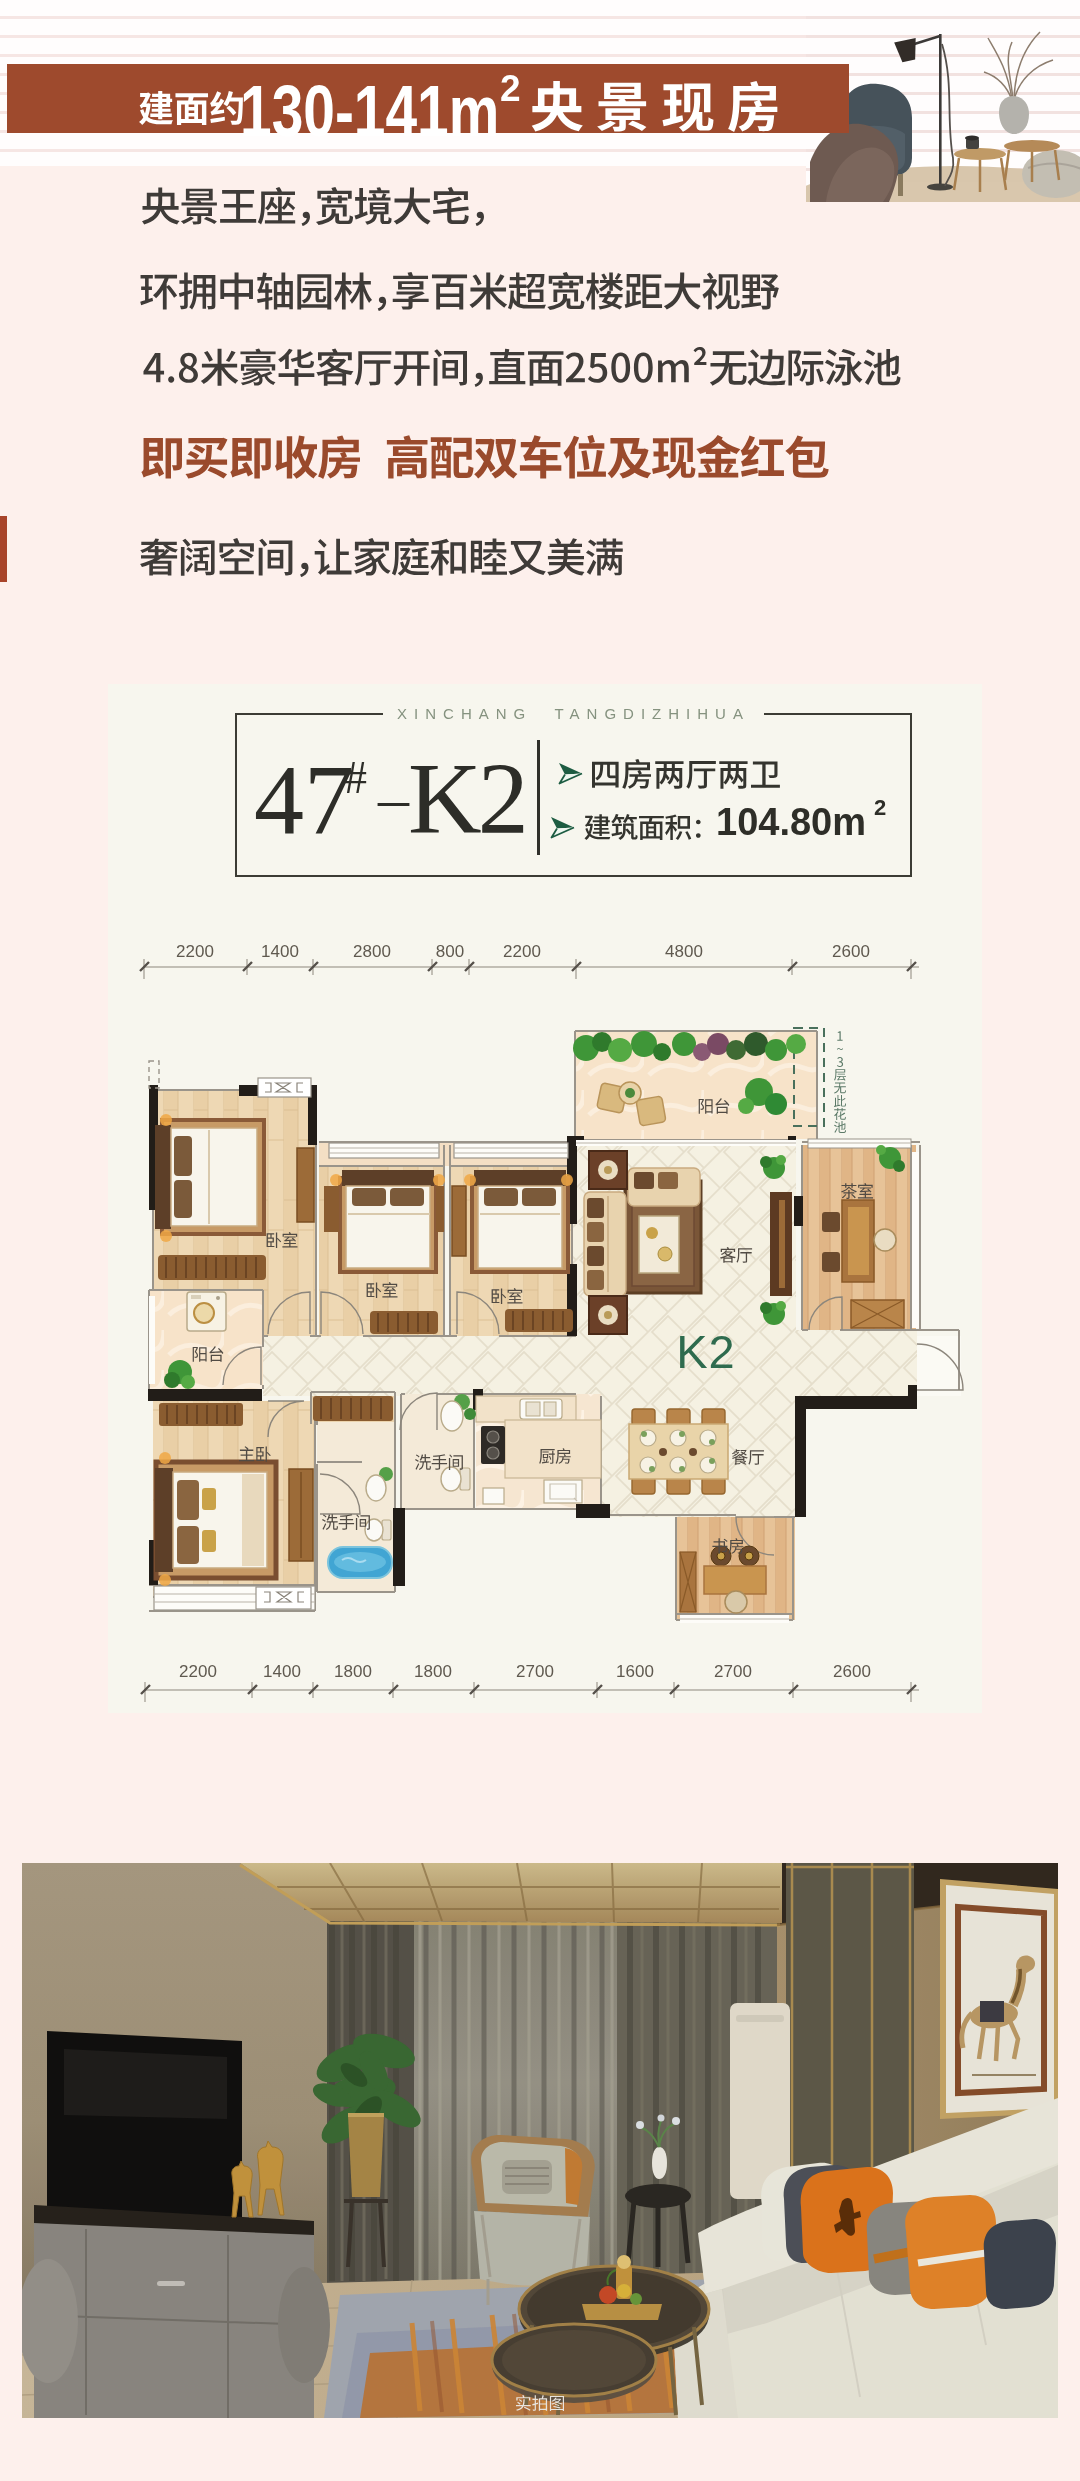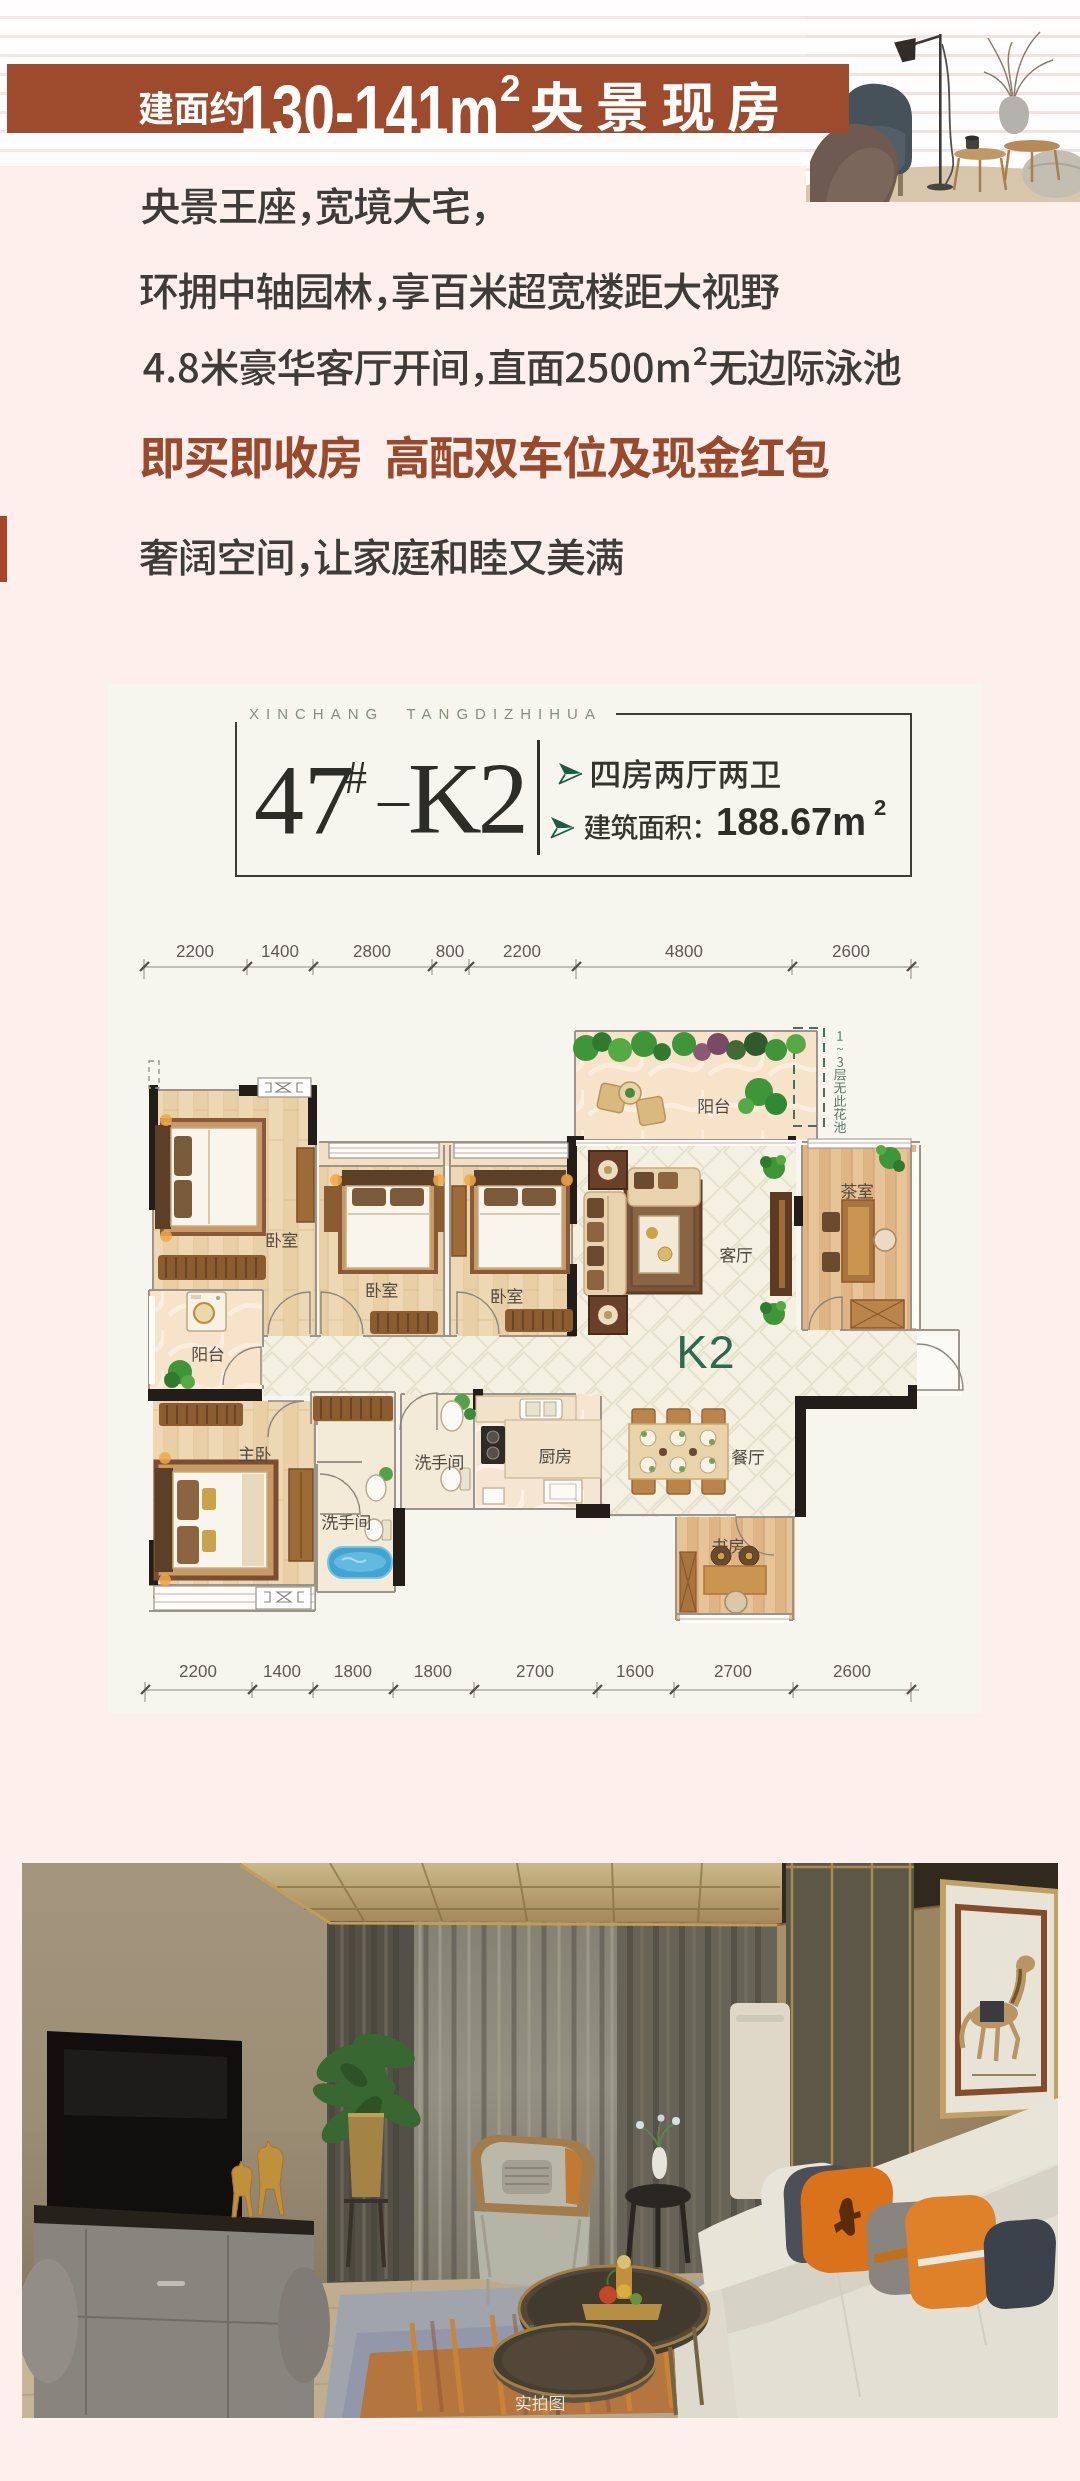--- a/index.html
+++ b/index.html
@@ -92,21 +92,21 @@
     </svg></div>
 
 <div class="abs" style="left:140px;top:538px;width:485px;height:41px;"><svg width="485" height="41" viewBox="1.1 -34.2 484.8 41.0">
       <path d="M10.3 -11.5V-11.4C7.3 -10.2 4.2 -9.1 1.1 -8.2C1.7 -7.5 2.6 -5.9 3.0 -5.1C5.5 -5.9 7.9 -6.8 10.3 -7.8V3.4H13.9V2.2H28.8V3.4H32.4V-11.5H17.9C19.2 -12.2 20.5 -13.0 21.7 -13.8H38.1V-17.0H26.0C27.6 -18.4 29.2 -19.9 30.5 -21.5L27.4 -23.1C26.8 -22.3 26.0 -21.5 25.3 -20.8V-23.0H19.5V-26.1H15.8V-23.0H11.2C13.2 -24.3 14.8 -25.8 16.2 -27.3H24.0C27.0 -23.7 31.6 -20.9 36.7 -19.6C37.2 -20.6 38.2 -21.9 39.0 -22.6C34.9 -23.4 31.0 -25.1 28.3 -27.3H37.8V-30.5H18.6C19.2 -31.4 19.6 -32.2 20.0 -33.2L16.4 -33.8C15.9 -32.7 15.3 -31.6 14.4 -30.5H2.3V-27.3H11.4C8.9 -25.2 5.6 -23.4 1.2 -22.0C1.9 -21.4 2.9 -20.1 3.2 -19.2C5.4 -19.9 7.3 -20.8 9.0 -21.7V-20.0H15.8V-17.0H2.0V-13.8H15.4C13.8 -13.0 12.2 -12.2 10.4 -11.5ZM19.5 -17.0V-20.0H24.4C23.2 -18.9 22.0 -17.9 20.6 -17.0ZM13.9 -3.4H28.8V-0.7H13.9ZM13.9 -6.0V-8.5H28.8V-6.0Z M41.9 -25.1V3.5H45.5V-25.1ZM43.4 -31.7C45.3 -29.9 47.5 -27.2 48.4 -25.5L51.5 -27.5C50.4 -29.2 48.2 -31.7 46.3 -33.5ZM47.3 -23.0C49.0 -22.0 51.0 -20.4 52.0 -19.4L54.0 -21.6C53.0 -22.6 51.0 -24.0 49.3 -24.9ZM46.4 -15.3C48.0 -14.4 50.2 -12.9 51.2 -11.9L53.2 -14.2C52.2 -15.2 50.0 -16.5 48.4 -17.3ZM46.7 -2.2 48.9 0.2C50.6 -2.2 52.5 -5.1 54.0 -7.6L52.2 -9.8C50.4 -7.0 48.2 -4.0 46.7 -2.2ZM53.2 -31.6V-28.1H72.0V-1.2C72.0 -0.5 71.8 -0.3 71.1 -0.3C70.4 -0.3 68.2 -0.3 66.0 -0.4C66.4 0.6 66.9 2.2 67.0 3.1C70.3 3.1 72.5 3.0 73.8 2.5C75.2 1.9 75.6 0.9 75.6 -1.2V-31.6ZM68.1 -25.4C64.8 -24.5 59.2 -23.9 54.7 -23.6C55.0 -22.8 55.4 -21.7 55.5 -21.0C57.1 -21.0 58.9 -21.1 60.6 -21.3V-17.8H53.9V-14.9H60.6V-11.1H55.4V-0.2H58.4V-1.6H69.0V-11.1H64.0V-14.9H70.3V-17.8H64.0V-21.7C66.1 -22.0 68.1 -22.3 69.7 -22.8ZM58.4 -8.6H66.0V-4.1H58.4Z M99.8 -21.0C103.8 -18.9 109.4 -15.8 112.1 -14.0L114.6 -17.0C111.7 -18.8 106.0 -21.7 102.1 -23.5ZM92.8 -23.6C89.6 -21.0 85.3 -18.4 80.7 -16.9L82.9 -13.5C87.4 -15.5 92.1 -18.4 95.5 -21.2ZM80.6 -1.4V2.0H114.8V-1.4H99.5V-10.6H110.4V-14.0H85.0V-10.6H95.5V-1.4ZM94.2 -33.0C94.7 -31.8 95.4 -30.3 95.9 -29.0H80.4V-19.7H84.1V-25.6H111.0V-20.6H114.9V-29.0H100.5C99.9 -30.5 99.0 -32.6 98.2 -34.1Z M119.7 -24.5V3.4H123.6V-24.5ZM120.3 -31.6C122.1 -29.7 124.2 -27.1 125.0 -25.4L128.2 -27.5C127.3 -29.2 125.1 -31.6 123.2 -33.4ZM132.0 -11.6H140.8V-6.8H132.0ZM132.0 -19.3H140.8V-14.7H132.0ZM128.6 -22.4V-3.8H144.3V-22.4ZM130.2 -31.6V-28.1H149.4V-1.0C149.4 -0.4 149.3 -0.3 148.8 -0.2C148.3 -0.2 146.7 -0.2 145.2 -0.3C145.7 0.6 146.2 2.2 146.4 3.2C148.8 3.2 150.6 3.1 151.8 2.5C153.0 1.9 153.4 1.0 153.4 -1.0V-31.6Z M162.1 4.8C166.7 3.4 169.5 -0.1 169.5 -4.5C169.5 -7.6 168.2 -9.5 165.6 -9.5C163.8 -9.5 162.2 -8.4 162.2 -6.3C162.2 -4.3 163.8 -3.2 165.6 -3.2L166.2 -3.2C166.0 -0.8 164.2 1.1 161.1 2.2Z M179.0 -30.8C181.0 -28.8 183.8 -26.1 185.1 -24.5L187.6 -27.3C186.1 -28.8 183.3 -31.4 181.3 -33.2ZM197.2 -33.4V-1.6H187.7V2.2H212.5V-1.6H201.0V-17.2H209.8V-20.8H201.0V-33.4ZM175.7 -21.3V-17.6H181.7V-4.8C181.7 -2.4 179.9 -0.5 179.0 0.4C179.6 0.8 180.9 2.0 181.4 2.6C182.0 1.7 183.2 0.7 190.8 -5.3C190.4 -6.0 189.9 -7.5 189.7 -8.5L185.3 -5.2V-21.3Z M229.5 -33.0C229.9 -32.2 230.4 -31.2 230.7 -30.4H215.9V-21.7H219.6V-26.9H246.1V-21.7H249.9V-30.4H235.3C234.8 -31.6 234.1 -33.0 233.4 -34.1ZM244.2 -19.4C242.0 -17.4 238.8 -14.9 235.9 -12.9C235.0 -14.9 233.7 -16.8 232.0 -18.5C232.9 -19.2 233.8 -19.8 234.6 -20.5H244.2V-23.8H221.3V-20.5H229.5C225.8 -18.2 220.6 -16.4 215.8 -15.3C216.4 -14.6 217.4 -13.1 217.8 -12.3C221.6 -13.4 225.6 -14.9 229.2 -16.8C229.8 -16.2 230.3 -15.6 230.8 -14.9C227.2 -12.5 220.6 -9.8 215.6 -8.6C216.3 -7.8 217.1 -6.5 217.5 -5.6C222.2 -7.1 228.2 -9.8 232.2 -12.4C232.6 -11.7 232.9 -11.0 233.1 -10.2C229.1 -6.7 221.3 -3.1 215.0 -1.6C215.7 -0.8 216.5 0.6 216.9 1.5C222.5 -0.2 229.1 -3.3 233.7 -6.7C233.9 -4.0 233.3 -1.8 232.3 -1.0C231.7 -0.2 230.9 -0.1 229.9 -0.1C229.0 -0.1 227.7 -0.2 226.3 -0.3C226.9 0.7 227.3 2.2 227.3 3.2C228.5 3.3 229.8 3.3 230.6 3.3C232.6 3.3 233.8 3.0 235.1 1.7C237.2 0.0 238.2 -4.8 236.9 -9.8L238.6 -10.8C240.6 -5.2 244.2 -0.7 249.2 1.6C249.7 0.7 250.8 -0.7 251.6 -1.4C246.8 -3.4 243.2 -7.7 241.5 -12.7C243.5 -14.1 245.5 -15.6 247.2 -16.9Z M262.6 -11.6C262.6 -12.0 263.2 -12.4 263.8 -12.8H267.9C267.4 -10.4 266.6 -8.2 265.6 -6.4C265.0 -7.6 264.4 -9.0 263.9 -10.7L261.1 -9.8C261.8 -7.2 262.7 -5.1 263.8 -3.4C262.4 -1.6 260.7 -0.1 258.8 1.0C259.5 1.5 260.7 2.7 261.2 3.5C263.0 2.4 264.6 1.0 266.0 -0.8C269.2 2.0 273.4 2.8 279.0 2.8H289.2C289.4 1.8 289.9 0.2 290.4 -0.6C288.3 -0.6 280.8 -0.6 279.1 -0.6C274.4 -0.6 270.6 -1.2 267.9 -3.6C269.6 -6.7 270.9 -10.5 271.7 -15.2L269.6 -15.8L269.0 -15.7H266.8C268.4 -17.8 270.0 -20.4 271.5 -23.1L269.3 -24.6L268.3 -24.2H261.3V-21.1H266.7C265.4 -18.8 264.1 -16.9 263.6 -16.3C262.8 -15.3 261.9 -14.5 261.2 -14.4C261.7 -13.7 262.3 -12.3 262.6 -11.6ZM286.4 -25.2C283.0 -24.0 277.3 -23.1 272.5 -22.5C272.9 -21.8 273.3 -20.6 273.4 -19.8C275.2 -19.9 277.1 -20.1 279.0 -20.4V-16.0H273.5V-12.8H279.0V-7.3H272.0V-4.1H289.4V-7.3H282.5V-12.8H288.5V-16.0H282.5V-21.0C284.6 -21.4 286.6 -21.8 288.2 -22.4ZM270.8 -33.3C271.3 -32.4 271.8 -31.2 272.2 -30.2H256.0V-18.5C256.0 -12.7 255.8 -4.5 252.9 1.3C253.8 1.7 255.4 2.8 256.1 3.4C259.2 -2.8 259.6 -12.2 259.6 -18.5V-26.8H289.7V-30.2H276.2C275.7 -31.5 275.0 -33.0 274.2 -34.2Z M311.4 -30.0V1.5H315.1V-1.8H322.9V1.2H326.8V-30.0ZM315.1 -5.4V-26.4H322.9V-5.4ZM307.6 -33.4C304.0 -32.0 297.8 -30.7 292.6 -30.0C293.0 -29.2 293.5 -27.9 293.6 -27.0C295.6 -27.3 297.7 -27.6 299.8 -27.9V-21.9H292.3V-18.4H298.9C297.2 -13.6 294.3 -8.5 291.4 -5.5C292.0 -4.6 293.0 -3.0 293.4 -2.0C295.8 -4.6 298.0 -8.6 299.8 -13.0V3.3H303.6V-13.2C305.2 -11.0 307.0 -8.4 307.9 -7.0L310.1 -10.1C309.2 -11.3 305.2 -15.9 303.6 -17.5V-18.4H310.1V-21.9H303.6V-28.6C306.0 -29.2 308.2 -29.8 310.0 -30.4Z M357.2 -17.2C359.9 -15.6 363.4 -13.2 365.2 -11.7L367.4 -14.1C365.6 -15.6 362.1 -17.8 359.4 -19.3ZM351.0 -19.2C349.0 -17.4 346.0 -15.4 343.3 -14.0C344.0 -13.4 345.2 -12.0 345.8 -11.4C348.4 -13.0 351.8 -15.7 354.1 -17.9ZM353.6 -33.8V-30.2H345.8V-26.9H353.6V-23.0H344.3V-19.7H367.3V-23.0H357.4V-26.9H365.6V-30.2H357.4V-33.8ZM353.6 -13.9V-9.2H345.5V-6.0H353.6V-0.8H342.7V2.5H368.0V-0.8H357.4V-6.0H366.0V-9.2H357.4V-13.9ZM339.6 -20.0V-15.0H335.4V-20.0ZM339.6 -23.2H335.4V-28.1H339.6ZM339.6 -11.7V-6.6H335.4V-11.7ZM331.9 -31.4V0.2H335.4V-3.2H343.0V-31.4Z M371.9 -31.2V-27.4H375.4L374.8 -27.3C377.2 -19.7 380.5 -13.3 385.2 -8.3C380.6 -4.8 375.3 -2.3 369.4 -0.6C370.2 0.2 371.4 1.9 371.8 2.9C377.8 1.1 383.2 -1.7 388.0 -5.6C392.4 -1.7 397.7 1.2 404.4 2.9C404.9 1.9 406.0 0.2 406.9 -0.6C400.5 -2.1 395.3 -4.7 391.0 -8.3C396.4 -13.7 400.5 -20.8 402.7 -30.2L400.1 -31.4L399.5 -31.2ZM378.7 -27.4H398.0C395.9 -20.5 392.5 -15.1 388.2 -10.9C383.8 -15.4 380.8 -21.0 378.7 -27.4Z M434.0 -34.0C433.3 -32.4 431.9 -30.1 430.8 -28.5H421.0L422.3 -29.0C421.7 -30.5 420.4 -32.5 419.0 -34.0L415.7 -32.6C416.7 -31.4 417.7 -29.8 418.4 -28.5H410.6V-25.1H424.8V-22.4H412.6V-19.2H424.8V-16.3H408.9V-13.0H424.3C424.2 -12.0 424.0 -11.2 423.9 -10.3H410.0V-6.9H422.6C420.8 -3.5 416.9 -1.3 408.2 -0.1C409.0 0.7 409.8 2.3 410.2 3.3C420.3 1.6 424.7 -1.5 426.7 -6.4C429.9 -0.8 435.1 2.1 443.2 3.3C443.7 2.2 444.7 0.6 445.5 -0.2C438.4 -0.9 433.4 -3.0 430.5 -6.9H444.3V-10.3H427.9C428.0 -11.2 428.2 -12.1 428.3 -13.0H445.0V-16.3H428.7V-19.2H441.3V-22.4H428.7V-25.1H443.0V-28.5H435.0C436.0 -29.8 437.1 -31.4 438.0 -32.9Z M449.0 -30.3C451.1 -29.0 453.8 -27.1 455.0 -25.7L457.5 -28.6C456.2 -29.8 453.4 -31.6 451.4 -32.8ZM447.0 -19.4C449.2 -18.2 451.9 -16.4 453.2 -15.1L455.6 -18.0C454.2 -19.2 451.4 -20.9 449.2 -22.0ZM447.8 0.1 451.2 2.5C453.2 -1.2 455.5 -5.9 457.2 -10.0L454.3 -12.4C452.3 -7.9 449.7 -2.9 447.8 0.1ZM457.3 -23.6V-20.4H465.8L465.7 -17.3H458.2V3.2H461.8V-4.0C462.5 -3.6 463.8 -2.6 464.2 -2.0C465.7 -3.6 466.8 -5.6 467.4 -7.8C468.2 -6.9 468.8 -6.1 469.2 -5.4L471.2 -7.6C470.6 -8.5 469.4 -9.9 468.2 -11.0C468.4 -12.0 468.5 -12.9 468.6 -14.0H472.6C472.2 -9.4 471.2 -5.6 468.7 -3.0C469.4 -2.6 470.8 -1.6 471.3 -1.2C472.8 -2.9 473.8 -5.0 474.5 -7.4C475.4 -5.9 476.2 -4.4 476.7 -3.3L479.2 -5.3C478.5 -6.9 476.8 -9.4 475.3 -11.4L475.6 -14.0H479.4V0.0C479.4 0.4 479.2 0.6 478.7 0.6C478.2 0.6 476.6 0.6 475.0 0.6C475.4 1.3 475.8 2.3 476.0 3.1C478.6 3.1 480.3 3.1 481.4 2.7C482.5 2.2 482.8 1.6 482.8 -0.0V-17.3H475.8L475.9 -20.4H483.8V-23.6ZM461.8 -4.1V-14.0H465.5C465.2 -9.8 464.2 -6.5 461.8 -4.1ZM468.8 -17.3 468.8 -20.4H472.9L472.9 -17.3ZM473.6 -33.8V-30.7H467.4V-33.8H463.9V-30.7H457.6V-27.5H463.9V-24.7H467.4V-27.5H473.6V-24.7H477.1V-27.5H483.5V-30.7H477.1V-33.8Z" fill="#3f3b38"></path>
     </svg></div>
 
 <div class="abs" style="left:108px;top:684px;width:874px;height:1029px;background:#f7f6ee;"></div>
 
 <div class="abs" style="left:235px;top:713px;width:673px;height:160px;border:2px solid #3c3c34;"></div>
 
-<div class="abs" style="left:235px;top:703px;width:677px;height:22px;text-align:left;font-size:15px;letter-spacing:7px;color:#85927f;line-height:22px;">
+<div class="abs" style="left:235px;top:703px;width:677px;height:22px;text-align:center;font-size:15px;letter-spacing:7px;color:#85927f;line-height:22px;">
   <span style="background:#f7f6ee;padding:0 14px;">XINCHANG&nbsp;&nbsp;TANGDIZHIHUA</span>
 </div>
 
 <div class="abs" style="left:254px;top:750px;font-size:100px;line-height:1;font-family:'Liberation Serif',serif;color:#2d2d28;">47</div>
 <div class="abs" style="left:344px;top:755px;font-size:46px;line-height:1;font-family:'Liberation Serif',serif;color:#2d2d28;">#</div>
 <div class="abs" style="left:378px;top:767px;font-size:62px;line-height:1;font-family:'Liberation Serif',serif;color:#2d2d28;">–</div>
 <div class="abs" style="left:408px;top:748px;font-size:102px;line-height:1;letter-spacing:-4px;font-family:'Liberation Serif',serif;color:#2d2d28;">K2</div>
 
 <div class="abs" style="left:537px;top:740px;width:3px;height:115px;background:#30302a;"></div>
 
@@ -122,21 +122,21 @@
 
 <div class="abs" style="left:549px;top:815px;">
   <svg width="26" height="24" viewBox="0 0 26 24">
       <path d="M2 2 L25 12.5 L8 13.5 Z" fill="#1d5c42"></path>
       <path d="M8 13.5 L2.5 22.5 L25 12.5" fill="#eef7f0" stroke="#1d5c42" stroke-width="1.8" stroke-linejoin="round"></path>
     </svg>
 </div>
 <div class="abs" style="left:584px;top:814px;width:119px;height:28px;"><svg width="119" height="28" viewBox="0.9 -23.8 119.1 28.2">
       <path d="M11.0 -21.4V-19.3H16.0V-17.6H9.3V-15.5H16.0V-13.7H10.8V-11.6H16.0V-9.8H10.6V-7.9H16.0V-6.0H9.4V-4.0H16.0V-1.6H18.5V-4.0H26.2V-6.0H18.5V-7.9H25.2V-9.8H18.5V-11.6H24.8V-15.5H26.5V-17.6H24.8V-21.4H18.5V-23.6H16.0V-21.4ZM18.5 -15.5H22.4V-13.7H18.5ZM18.5 -17.6V-19.3H22.4V-17.6ZM2.6 -10.6C2.6 -10.9 3.4 -11.4 3.9 -11.6H6.9C6.6 -9.4 6.1 -7.5 5.5 -5.8C4.9 -6.9 4.3 -8.1 3.9 -9.7L1.9 -9.0C2.6 -6.7 3.4 -4.9 4.5 -3.5C3.5 -1.7 2.3 -0.4 0.9 0.6C1.5 1.0 2.4 1.8 2.8 2.4C4.1 1.4 5.2 0.1 6.2 -1.5C9.1 1.1 13.0 1.7 18.0 1.7H26.1C26.2 1.0 26.7 -0.1 27.0 -0.7C25.4 -0.6 19.4 -0.6 18.1 -0.6C13.6 -0.7 9.9 -1.2 7.2 -3.7C8.3 -6.4 9.1 -9.7 9.5 -13.7L8.0 -14.0L7.6 -14.0H5.8C7.1 -16.1 8.5 -18.6 9.7 -21.3L8.0 -22.3L7.1 -22.0H1.7V-19.7H6.2C5.2 -17.3 3.9 -15.1 3.4 -14.5C2.9 -13.6 2.1 -12.8 1.6 -12.7C1.9 -12.2 2.5 -11.1 2.6 -10.6Z M28.2 -3.9 28.8 -1.3C31.6 -2.0 35.3 -2.8 38.9 -3.7L38.6 -5.9L35.1 -5.2V-11.6H38.7V-13.9H28.9V-11.6H32.5V-4.7ZM39.9 -14.3V-8.0C39.9 -5.1 39.4 -1.8 35.2 0.4C35.7 0.8 36.7 1.8 37.0 2.3C41.6 -0.2 42.4 -4.3 42.5 -7.8C43.9 -6.3 45.4 -4.3 46.1 -3.0L48.0 -4.4V-1.7C48.0 0.3 48.1 0.8 48.6 1.3C49.0 1.7 49.7 1.8 50.3 1.8C50.7 1.8 51.4 1.8 51.8 1.8C52.3 1.8 52.9 1.8 53.3 1.6C53.7 1.4 54.0 1.1 54.2 0.6C54.4 0.1 54.5 -1.0 54.5 -2.0C53.8 -2.2 53.0 -2.6 52.5 -3.0C52.5 -2.1 52.5 -1.4 52.4 -1.0C52.4 -0.7 52.2 -0.6 52.2 -0.5C52.1 -0.4 51.9 -0.4 51.7 -0.4C51.5 -0.4 51.2 -0.4 51.0 -0.4C50.8 -0.4 50.7 -0.5 50.6 -0.5C50.5 -0.6 50.5 -1.0 50.5 -1.6V-14.3ZM42.5 -11.9H48.0V-4.9C47.1 -6.2 45.5 -8.0 44.2 -9.3L42.5 -8.2ZM32.6 -23.8C31.7 -20.7 30.0 -17.7 28.0 -15.8C28.6 -15.5 29.7 -14.8 30.2 -14.4C31.2 -15.5 32.3 -16.9 33.2 -18.6H34.4C35.0 -17.2 35.7 -15.7 36.0 -14.6L38.2 -15.6C38.0 -16.4 37.5 -17.5 37.0 -18.6H41.0V-20.8H34.3C34.6 -21.6 34.9 -22.4 35.2 -23.2ZM43.8 -23.7C43.0 -20.8 41.6 -17.9 39.8 -16.0C40.5 -15.7 41.6 -15.0 42.1 -14.6C43.0 -15.7 43.8 -17.0 44.6 -18.6H46.3C47.2 -17.3 48.1 -15.7 48.5 -14.7L50.8 -15.6C50.5 -16.4 49.8 -17.5 49.1 -18.6H53.7V-20.8H45.6C45.8 -21.6 46.1 -22.3 46.3 -23.1Z M65.5 -9.1H70.8V-6.4H65.5ZM65.5 -11.2V-13.8H70.8V-11.2ZM65.5 -4.3H70.8V-1.5H65.5ZM55.9 -21.9V-19.4H66.4C66.2 -18.4 66.0 -17.3 65.8 -16.3H57.1V2.4H59.6V0.9H76.9V2.4H79.5V-16.3H68.5L69.5 -19.4H80.9V-21.9ZM59.6 -1.5V-13.8H63.1V-1.5ZM76.9 -1.5H73.2V-13.8H76.9Z M102.5 -5.6C103.9 -3.1 105.4 0.1 106.0 2.2L108.5 1.1C107.9 -0.9 106.3 -4.1 104.8 -6.5ZM96.9 -6.4C96.1 -3.6 94.7 -0.9 92.9 0.8C93.6 1.1 94.7 1.9 95.2 2.3C97.0 0.4 98.6 -2.6 99.5 -5.8ZM97.5 -19.2H104.6V-11.5H97.5ZM95.0 -21.8V-8.9H107.3V-21.8ZM92.5 -23.4C90.0 -22.5 85.9 -21.6 82.4 -21.1C82.7 -20.5 83.0 -19.6 83.1 -19.1C84.5 -19.2 86.0 -19.4 87.5 -19.7V-15.7H82.7V-13.2H87.1C85.9 -10.2 84.0 -6.8 82.2 -4.9C82.7 -4.2 83.3 -3.1 83.6 -2.4C85.0 -4.0 86.4 -6.5 87.5 -9.1V2.4H90.0V-10.0C91.0 -8.5 92.1 -6.8 92.7 -5.8L94.2 -8.0C93.6 -8.8 90.9 -11.8 90.0 -12.7V-13.2H94.2V-15.7H90.0V-20.2C91.4 -20.5 92.8 -20.9 94.0 -21.3Z M115.6 -13.4C116.9 -13.4 118.0 -14.4 118.0 -15.7C118.0 -17.1 116.9 -18.1 115.6 -18.1C114.4 -18.1 113.3 -17.1 113.3 -15.7C113.3 -14.4 114.4 -13.4 115.6 -13.4ZM115.6 0.2C116.9 0.2 118.0 -0.8 118.0 -2.2C118.0 -3.6 116.9 -4.5 115.6 -4.5C114.4 -4.5 113.3 -3.6 113.3 -2.2C113.3 -0.8 114.4 0.2 115.6 0.2Z" fill="#34342e"></path>
     </svg></div>
-<div class="abs" style="left:716px;top:803px;font-size:38px;line-height:1;font-weight:bold;color:#2e2e28;letter-spacing:0px;">188.67m</div>
+<div class="abs" style="left:716px;top:803px;font-size:38px;line-height:1;font-weight:bold;color:#2e2e28;letter-spacing:0px;">104.80m</div>
 <div class="abs" style="left:874px;top:797px;font-size:22px;line-height:1;font-weight:bold;color:#2e2e28;">2</div>
 
 <div class="abs" style="left:114px;top:930px;width:870px;height:780px;">
 <svg width="870" height="780" viewBox="130 930 870 780" font-family="Liberation Sans, sans-serif">
 <defs>
   <pattern id="diag" width="36" height="36" patternUnits="userSpaceOnUse">
     <rect width="36" height="36" fill="#f5f1e2"></rect>
     <path d="M-2 18 L18 -2 M18 38 L38 18 M-2 54 L54 -2" stroke="#e5decb" stroke-width="1.6" fill="none"></path>
     <path d="M-2 18 L18 38 M18 -2 L38 18" stroke="#e5decb" stroke-width="1.6" fill="none"></path>
   </pattern>

